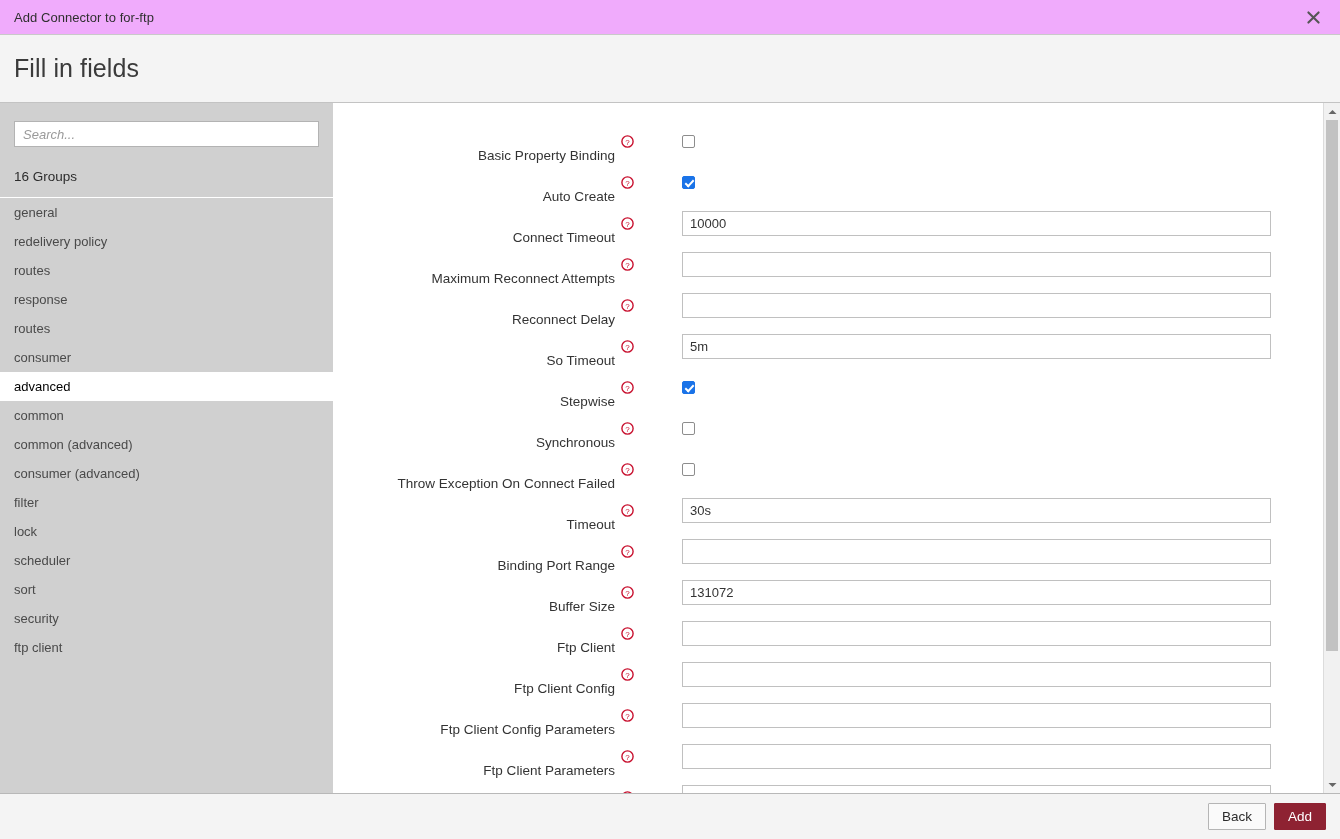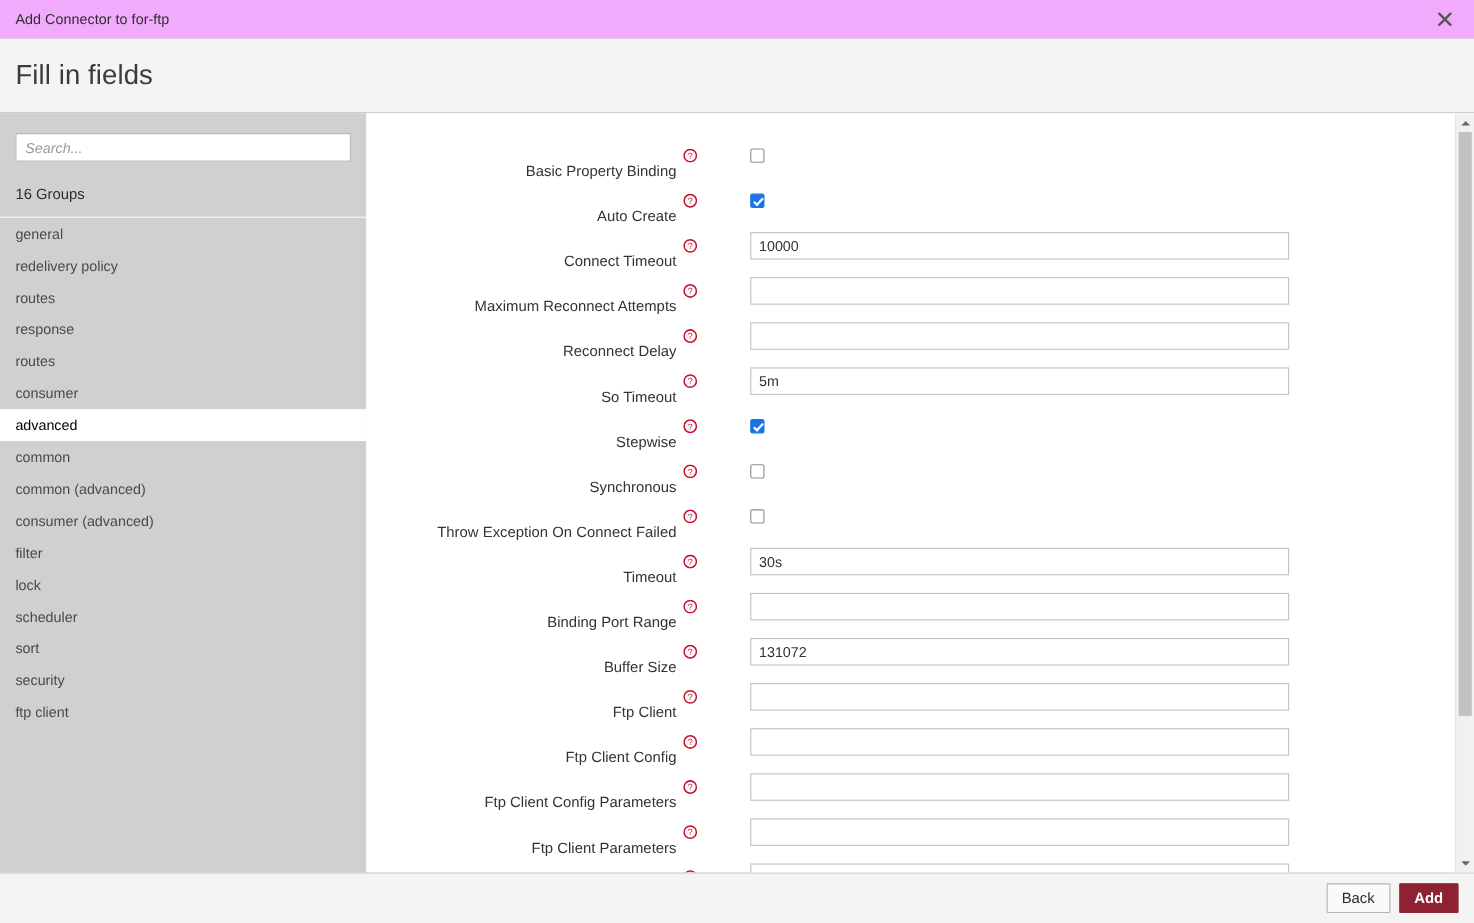--- a/index.html
+++ b/index.html
@@ -181,21 +181,21 @@
   }
   .help-icon svg { display: block; }
 
   .field-control {
     flex: 1 1 auto;
     display: flex;
     align-items: center;
     padding-left: 39px;
   }
   .text-input {
-    width: 490px;
+    width: 589px;
     height: 25px;
     border: 1px solid #c0c0c0;
     background: #ffffff;
     font-size: 13px;
     font-family: "Liberation Sans", sans-serif;
     color: #333333;
     padding: 0 7px;
     outline: none;
   }
   .checkbox {
@@ -284,21 +284,21 @@
   }
   .btn-secondary {
     background: #fafafa;
     border: 1px solid #b5b5b5;
     color: #2c2c2c;
   }
   .btn-primary {
     background: #8e2232;
     border: 1px solid #8e2232;
     color: #ffffff;
-    font-weight: 700;
+    font-weight: 400;
   }
 </style>
 </head>
 <body>
 
 <div class="app">
 
   <div class="titlebar">
     <div class="titlebar-text">Add Connector to for-ftp</div>
     <div class="close-btn">

